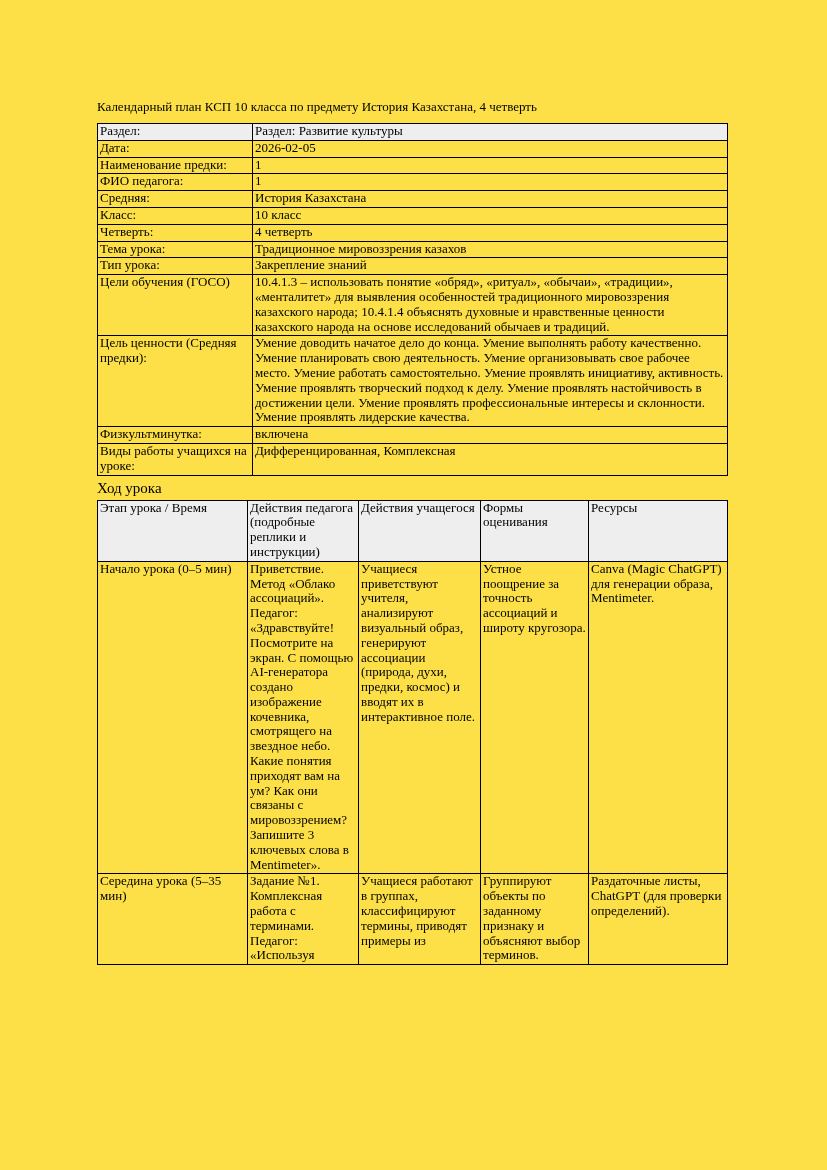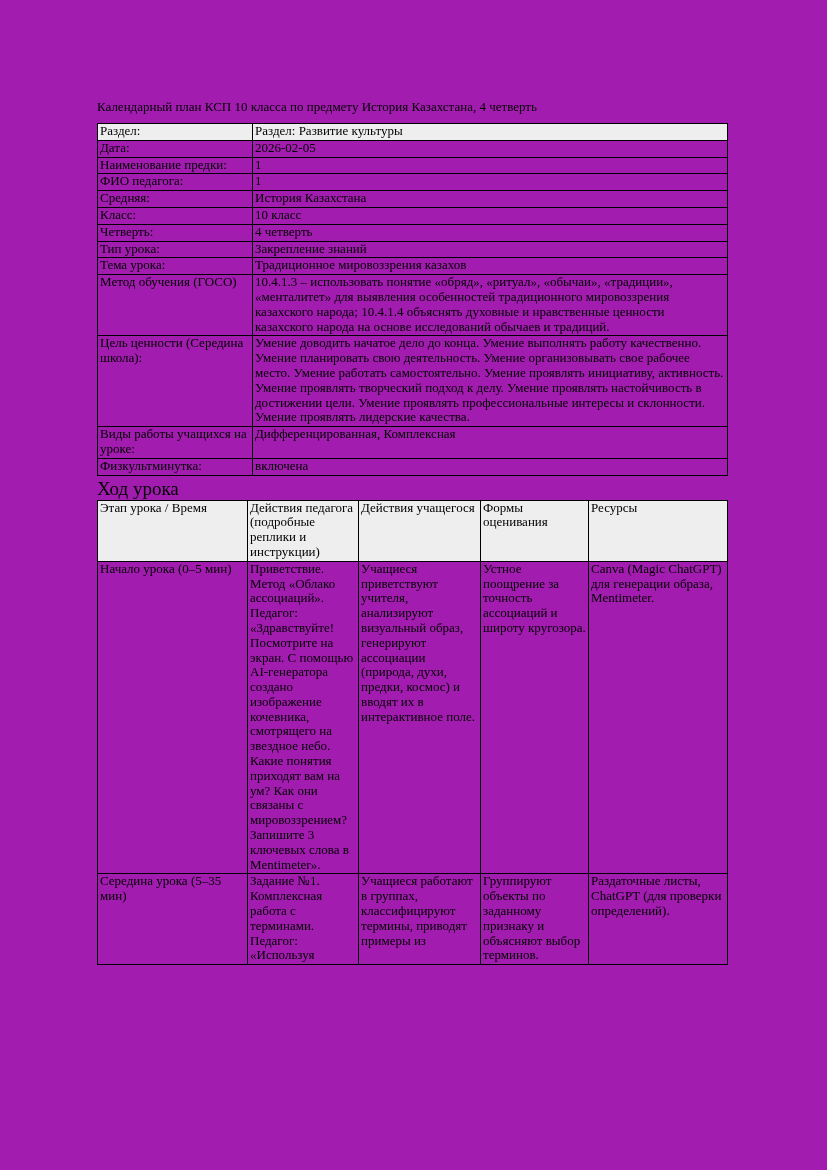--- a/index.html
+++ b/index.html
@@ -5,21 +5,21 @@
   * { box-sizing: border-box; }
   html, body { margin: 0; padding: 0; background: #ffffff; }
   body {
     width: 827px; height: 1170px;
     font-family: "Liberation Serif", "DejaVu Serif", serif;
     color: #000000;
   }
   .page {
     position: relative;
     width: 827px; height: 1170px;
-    background: #a21caf;
+    background: #fde047;
     overflow: hidden;
     padding-left: 16px;
   }
   .content {
     position: absolute;
     left: 97px; top: 99px;
     width: 630px;
   }
   .doc-title {
     font-size: 13px;
@@ -37,21 +37,21 @@
     border: 1px solid #000000;
     padding: 0 2px 1px 2px;
     vertical-align: top;
     text-align: left;
     font-weight: normal;
     line-height: 14.8px;
     overflow-wrap: break-word;
   }
   tr.shaded td, tr.shaded th { background: #eeeeee; }
   .section-heading {
-    font-size: 19px;
+    font-size: 15px;
     line-height: 15px;
     font-weight: normal;
     margin: 5px 0 4px 0;
   }
 </style>
 </head>
 <body>
 
 <div class="page">
   <div class="content">
@@ -86,42 +86,42 @@
         </tr>
         <tr>
           <td>Класс:</td>
           <td>10 класс</td>
         </tr>
         <tr>
           <td>Четверть:</td>
           <td>4 четверть</td>
         </tr>
         <tr>
+          <td>Тема урока:</td>
+          <td>Традиционное мировоззрения казахов</td>
+        </tr>
+        <tr>
           <td>Тип урока:</td>
           <td>Закрепление знаний</td>
         </tr>
         <tr>
-          <td>Тема урока:</td>
-          <td>Традиционное мировоззрения казахов</td>
-        </tr>
-        <tr>
-          <td>Метод обучения (ГОСО)</td>
+          <td>Цели обучения (ГОСО)</td>
           <td>10.4.1.3 – использовать понятие «обряд», «ритуал», «обычаи», «традиции», «менталитет» для выявления особенностей традиционного мировоззрения казахского народа; 10.4.1.4 объяснять духовные и нравственные ценности казахского народа на основе исследований обычаев и традиций.</td>
         </tr>
         <tr>
-          <td>Цель ценности (Середина школа):</td>
+          <td>Цель ценности (Средняя предки):</td>
           <td>Умение доводить начатое дело до конца. Умение выполнять работу качественно. Умение планировать свою деятельность. Умение организовывать свое рабочее место. Умение работать самостоятельно. Умение проявлять инициативу, активность. Умение проявлять творческий подход к делу. Умение проявлять настойчивость в достижении цели. Умение проявлять профессиональные интересы и склонности. Умение проявлять лидерские качества.</td>
+        </tr>
+        <tr>
+          <td>Физкультминутка:</td>
+          <td>включена</td>
         </tr>
         <tr>
           <td>Виды работы учащихся на уроке:</td>
           <td>Дифференцированная, Комплексная</td>
-        </tr>
-        <tr>
-          <td>Физкультминутка:</td>
-          <td>включена</td>
         </tr>
       </tbody>
     </table>
 
     <p class="section-heading">Ход урока</p>
 
     <table>
       <colgroup>
         <col style="width:150px">
           <col style="width:111px">

